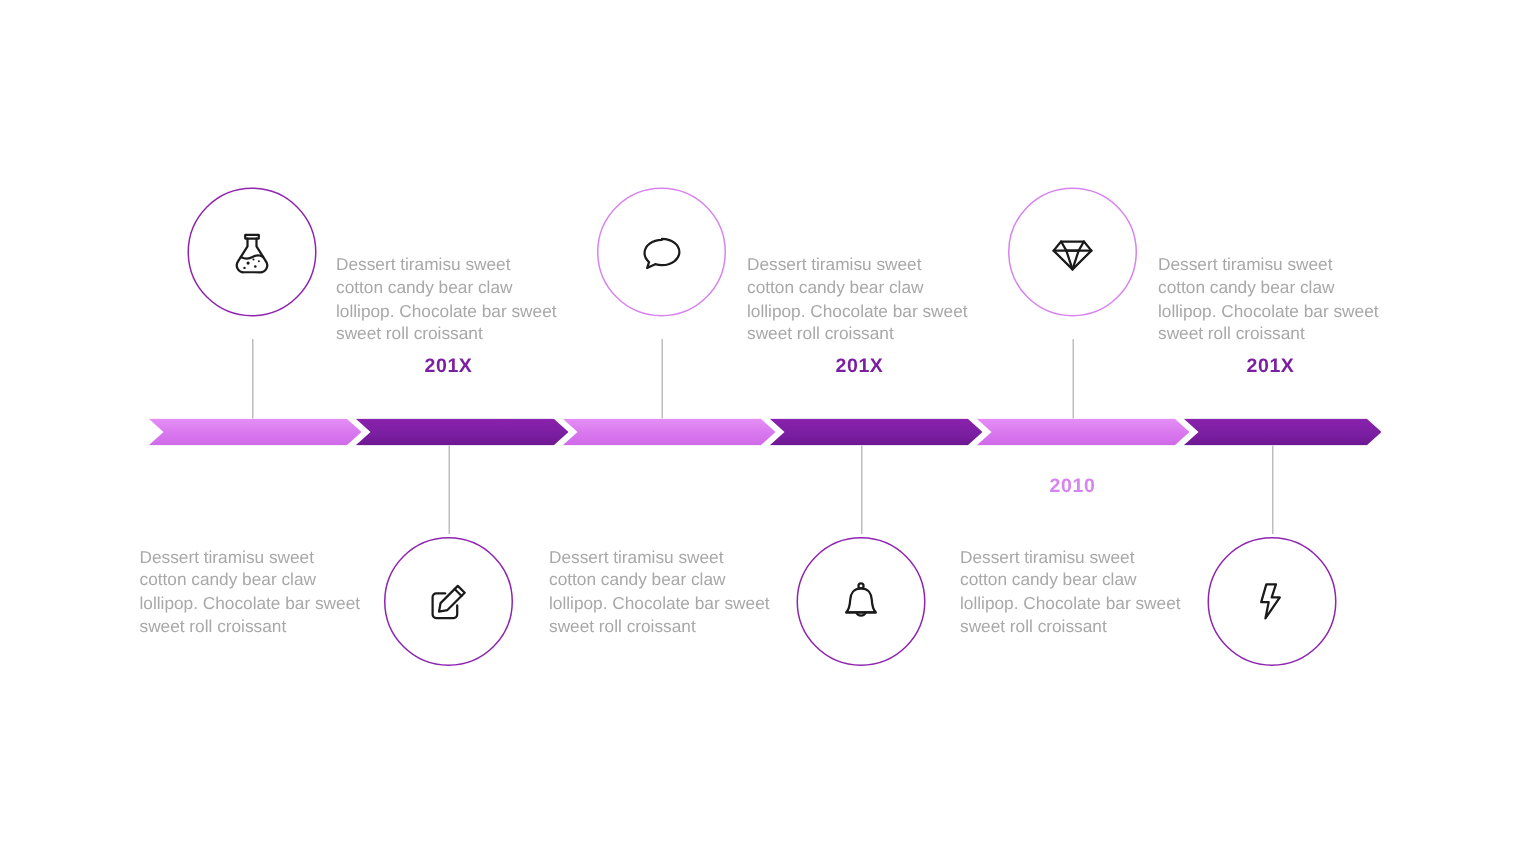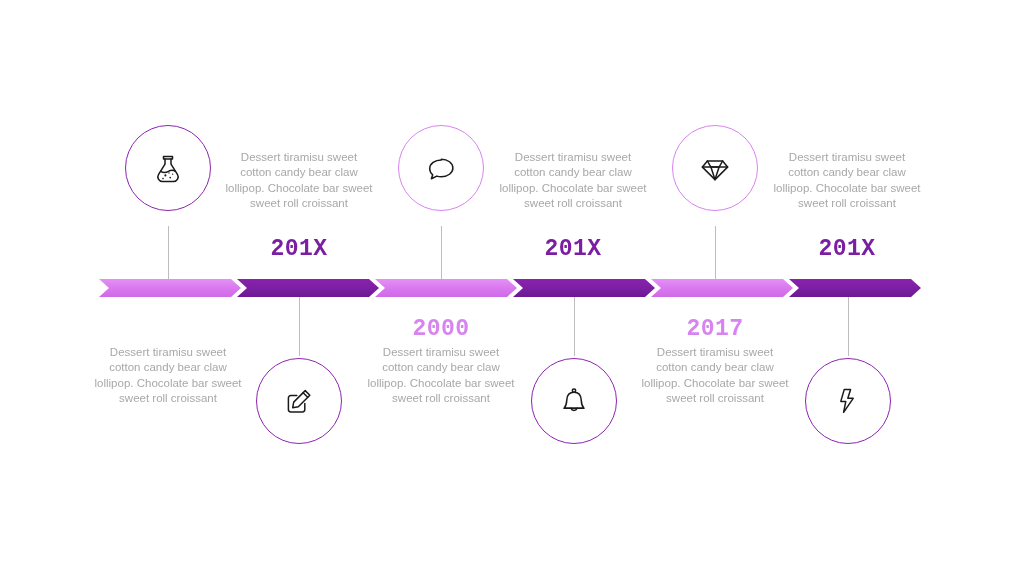--- a/index.html
+++ b/index.html
@@ -44,35 +44,36 @@
   .stem {
     position: absolute;
     width: 1px;
     background: #bdbdbd;
   }
 
   
   .desc {
     position: absolute;
     width: 150px;
-    text-align: center;
+    text-align: left;
     font-size: 11.5px;
     line-height: 15.4px;
     color: #a8a8a8;
     font-family: "Liberation Sans", sans-serif;
+    margin-top: 20px;
   }
 
   .year {
     position: absolute;
     width: 150px;
     text-align: center;
-    font-size: 23px;
+    font-size: 13px;
     font-weight: bold;
     letter-spacing: 0.4px;
-    font-family: Liberation Mono, monospace;
+    font-family: Liberation Sans, sans-serif;
   }
   .year.dark  { color: #7b1fa2; }
   .year.light { color: #d884f0; }
 
   
   #bar {
     position: absolute;
     left: 99px;
     top: 279px;
     width: 822px;
@@ -150,35 +151,34 @@
   <div class="node-circle dark" style="left:256px; top:358px;">
     <span>
       <svg width="40" height="40" viewBox="0 0 40 40" fill="none" stroke="#1a1a1a" stroke-width="1.5" stroke-linecap="round" stroke-linejoin="round">
         <path d="M25.8 22.6 v6.0 a2.4 2.4 0 0 1 -2.4 2.4 H11.8 a2.4 2.4 0 0 1 -2.4 -2.4 V17.0 a2.4 2.4 0 0 1 2.4 -2.4 h6.0"></path>
         <path d="M26.2 9.6 l4.6 4.6 l-11.5 11.5 l-5.6 1.0 l1.0 -5.6 z"></path>
         <path d="M24.1 11.7 l4.6 4.6"></path>
       </svg>
     </span>
   </div>
 
-  <div class="year light" style="left:366px; top:316px;">2000</div>
   <div class="desc" style="left:366px; top:345px;">Dessert tiramisu sweet cotton candy bear claw lollipop. Chocolate bar sweet sweet roll croissant</div>
   <div class="stem" style="left:574px; top:297px; height:59px;"></div>
   <div class="node-circle dark" style="left:531px; top:358px;">
     <span>
       <svg width="40" height="40" viewBox="0 0 40 40" fill="none" stroke="#1a1a1a" stroke-width="1.5" stroke-linecap="round" stroke-linejoin="round">
         <circle cx="20" cy="9.6" r="1.7"></circle>
         <path d="M20 11.3 c-5.0 0 -7.0 3.6 -7.2 7.6 c-0.2 4.4 -1.1 6.6 -2.6 8.4 h19.6 c-1.5 -1.8 -2.4 -4.0 -2.6 -8.4 c-0.2 -4.0 -2.2 -7.6 -7.2 -7.6 z"></path>
         <path d="M10.2 27.3 h19.6"></path>
         <path d="M16.9 27.3 a3.3 3.3 0 0 0 6.2 0"></path>
       </svg>
     </span>
   </div>
 
-  <div class="year light" style="left:640px; top:316px;">2017</div>
+  <div class="year light" style="left:640px; top:316px;">2010</div>
   <div class="desc" style="left:640px; top:345px;">Dessert tiramisu sweet cotton candy bear claw lollipop. Chocolate bar sweet sweet roll croissant</div>
   <div class="stem" style="left:848px; top:297px; height:59px;"></div>
   <div class="node-circle dark" style="left:805px; top:358px;">
     <span>
       <svg width="40" height="40" viewBox="0 0 40 40" fill="none" stroke="#1a1a1a" stroke-width="1.5" stroke-linecap="round" stroke-linejoin="round">
         <path d="M22.6 8.6 h-6.4 l-3.4 11.8 h5.0 l-2.2 10.9 l9.6 -14.0 h-5.4 z"></path>
       </svg>
     </span>
   </div>
 

